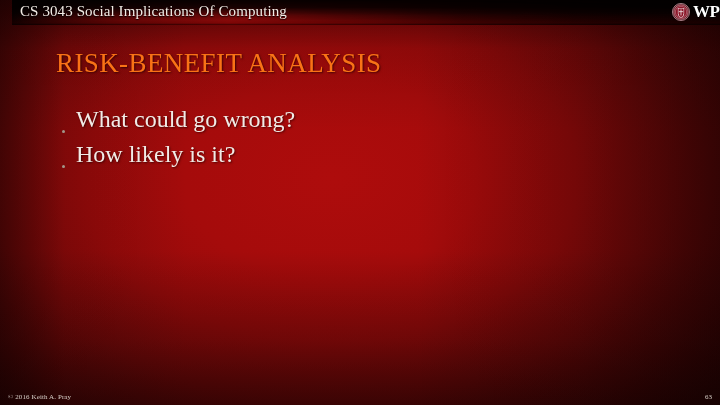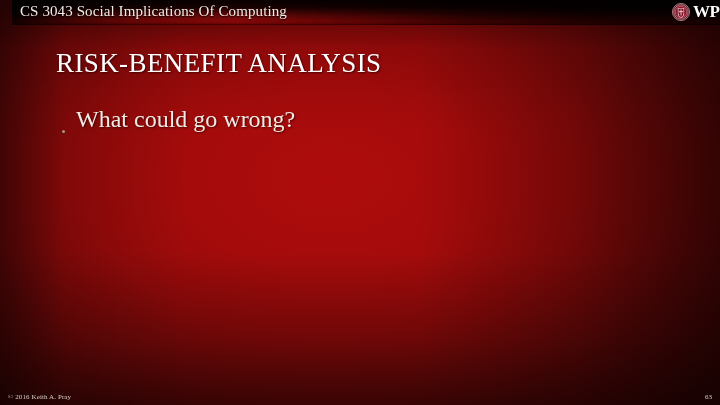--- a/index.html
+++ b/index.html
@@ -152,21 +152,21 @@
     text-shadow: 0 1px 1px rgba(0,0,0,0.8);
   }
 
   
   .slide-title {
     position: absolute;
     left: 56px;
     top: 47px;
     font-size: 27px;
     line-height: 32px;
-    color: #ffffff;
+    color: #f97316;
     letter-spacing: 0.4px;
     white-space: nowrap;
     text-shadow: 1px 1px 2px rgba(40,0,0,0.75);
   }
 
   
   .bullet-list {
     position: absolute;
     left: 60px;
     top: 108px;
@@ -256,20 +256,24 @@
 
   <div class="slide-title">RISK-BENEFIT ANALYSIS</div>
 
   <div class="bullet-list">
 
     <div class="bullet-item">
       <span class="bullet-dot"></span>
       <span class="bullet-text">What could go wrong?</span>
     </div>
 
+    <div class="bullet-item">
+      <span class="bullet-dot"></span>
+      <span class="bullet-text">How likely is it?</span>
+    </div>
 
 
   </div>
 
   <div class="footer-copyright">© 2016 Keith A. Pray</div>
 
   <div class="footer-pagenum">63</div>
 
 </div>
 

